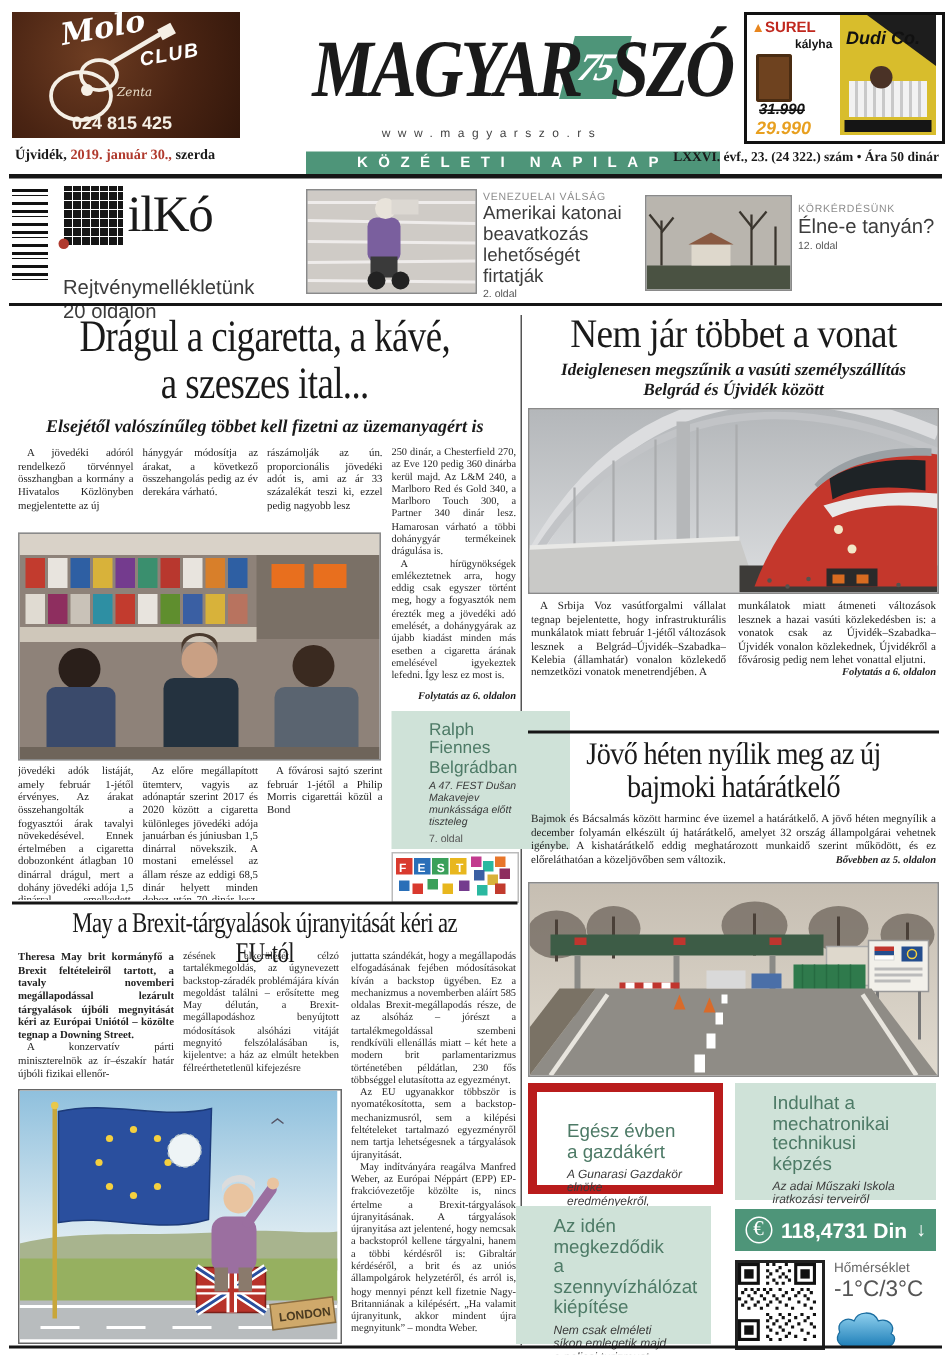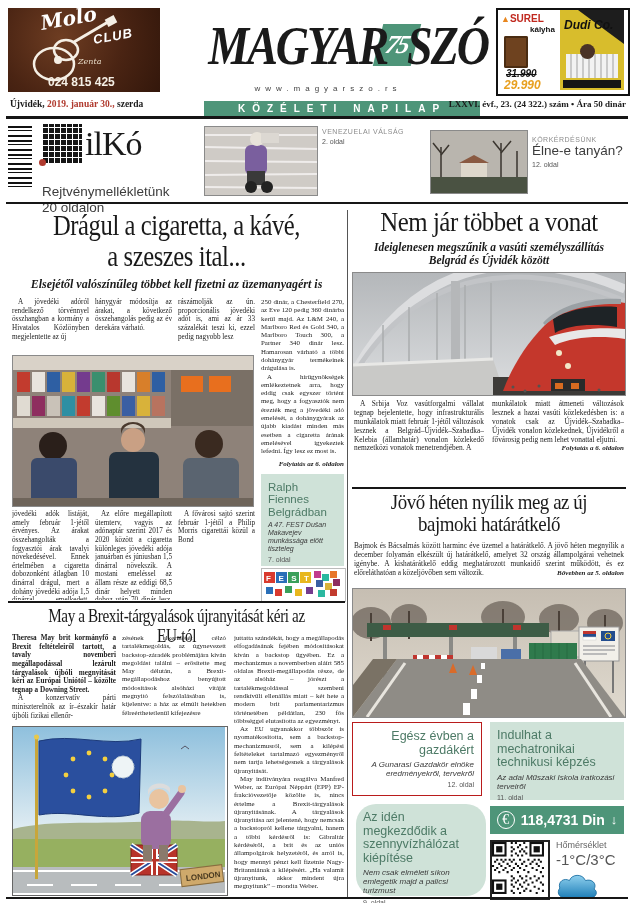--- a/index.html
+++ b/index.html
@@ -10,21 +10,21 @@
   .sans{font-family:"Liberation Sans",sans-serif;}
   .body-txt{font-size:7.2px;line-height:1.2;text-align:justify;overflow:hidden;color:#222;}
   .body-txt p{margin:0;text-indent:6px;}
   .more{font-style:italic;font-weight:bold;font-size:7px;text-align:right;display:block;}
   .photo{border:1px solid #8a8a8a;overflow:hidden;background:#ccc;}
   .headline{font-weight:500;text-align:center;letter-spacing:-.5px;line-height:1.04;}
   .subhead{font-weight:bold;font-style:italic;text-align:center;line-height:1.15;}
   .kicker{font-size:7px;letter-spacing:.5px;color:#8c8c8c;line-height:1.2;}
   .teaser-title{font-size:12.5px;line-height:1.1;color:#3c3c3c;}
   .page-ref{font-size:7px;color:#555;margin-top:2px;}
-  .greenbox{background:#cfe2d8;padding:7px 7px;}
+  .greenbox{background:#cfe2d8;padding:7px 25px;}
   .box-title{font-size:12.5px;line-height:1.08;color:#4d7a66;font-family:"Liberation Sans",sans-serif;}
   .box-sub{font-size:8px;line-height:1.15;font-style:italic;color:#3a3a3a;font-family:"Liberation Sans",sans-serif;margin-top:3px;}
   .box-page{font-size:7px;color:#555;font-family:"Liberation Sans",sans-serif;margin-top:3px;}
   
   .logo-title{display:flex;align-items:center;justify-content:flex-end;height:78px;
       font-weight:900;font-style:italic;text-transform:uppercase;font-size:46px;letter-spacing:-2px;}
   .logo-title .w{position:relative;z-index:2;transform:scaleY(1.18);}
   .badge75{position:relative;z-index:1;display:flex;align-items:center;justify-content:center;
       width:38px;height:42px;background:#4e9579;transform:skewX(-14deg);margin:0 -9px;}
   .badge75 i{color:#fff;font-size:26px;font-weight:bold;font-style:italic;}
@@ -127,20 +127,21 @@
       <rect x="40" y="18" width="22" height="30" rx="6" fill="#7a5f9e"></rect>
       <circle cx="52" cy="12" r="7" fill="#e8e3da"></circle>
       <rect x="42" y="44" width="18" height="14" fill="#3a3a3a"></rect>
       <circle cx="46" cy="60" r="6" fill="#222"></circle>
         <circle cx="62" cy="60" r="6" fill="#222"></circle>
       <rect x="56" y="6" width="18" height="10" fill="#dcd8d2"></rect>
     </svg>
   </div>
   <div class="abs" style="left:322px;top:128px;width:102px;">
     <div class="kicker sans">VENEZUELAI VÁLSÁG</div>
+    <div class="teaser-title sans">Amerikai katonai beavatkozás lehetőségét firtatják</div>
     <div class="page-ref sans">2. oldal</div>
   </div>
 
   <div class="abs photo" style="left:430px;top:130px;width:96px;height:62px;">
     <svg width="96" height="62" viewBox="0 0 96 62">
       <rect width="96" height="62" fill="#b9b5ae"></rect>
       <rect y="46" width="96" height="16" fill="#4a5242"></rect>
       <rect x="30" y="32" width="26" height="14" fill="#ded8cc"></rect>
       <polygon points="28,32 43,24 58,32" fill="#8a5a42"></polygon>
       <g stroke="#3a352e" stroke-width="1.5">
@@ -480,27 +481,27 @@
           <rect x="76" y="66" width="6" height="4"></rect>
           <rect x="88" y="66" width="6" height="4"></rect>
         </g>
       <g fill="#d96b2a">
           <polygon points="96,84 100,74 104,84"></polygon>
           <polygon points="116,86 120,76 124,86"></polygon>
         </g>
     </svg>
   </div>
 
-  <div class="abs" style="left:352px;top:722px;width:130px;height:74px;background:#fff;border:1px solid #b91c1c;padding:7px;box-sizing:border-box;text-align:right;">
+  <div class="abs" style="left:352px;top:722px;width:130px;height:74px;background:#fff;border:6px solid #b91c1c;padding:20px;box-sizing:border-box;">
     <div class="box-title">Egész évben a gazdákért</div>
     <div class="box-sub">A Gunarasi Gazdakör elnöke eredményekről, tervekről</div>
     <div class="box-page">12. oldal</div>
   </div>
 
-  <div class="abs greenbox" style="left:356px;top:804px;width:130px;height:92px;box-sizing:border-box;border-radius:20px;">
+  <div class="abs greenbox" style="left:344px;top:804px;width:130px;height:92px;box-sizing:border-box;">
     <div class="box-title">Az idén megkezdődik a szennyvízhálózat kiépítése</div>
     <div class="box-sub">Nem csak elméleti síkon emlegetik majd a palicsi turizmust</div>
     <div class="box-page">9. oldal</div>
   </div>
 
   <div class="abs greenbox" style="left:490px;top:722px;width:134px;height:78px;box-sizing:border-box;">
     <div class="box-title">Indulhat a mechatronikai technikusi képzés</div>
     <div class="box-sub">Az adai Műszaki Iskola iratkozási terveiről</div>
     <div class="box-page">11. oldal</div>
   </div>

